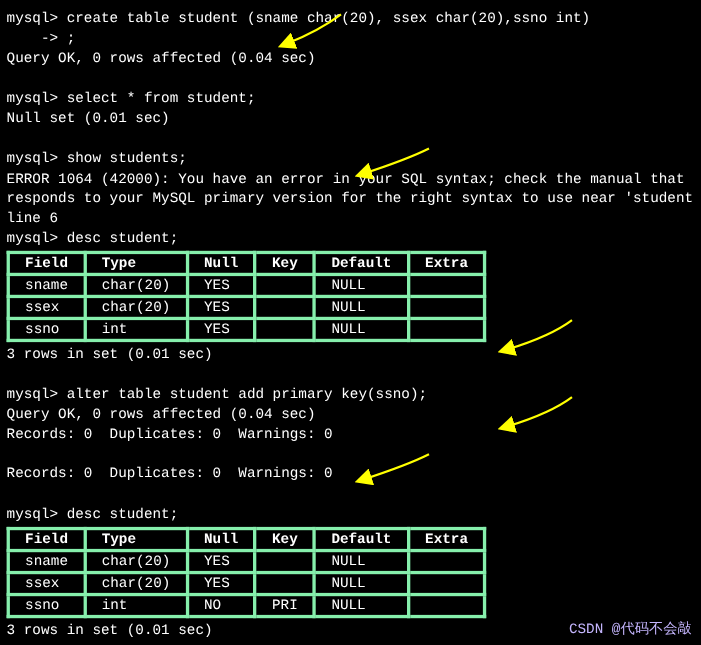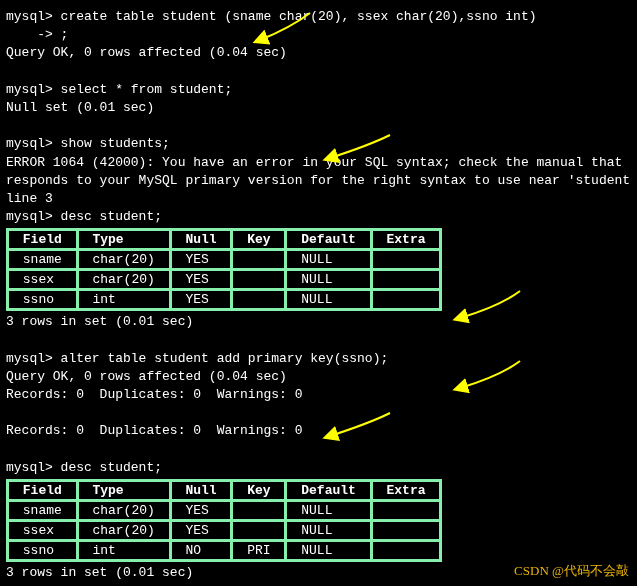--- a/index.html
+++ b/index.html
@@ -35,23 +35,23 @@
     }
     table.desc-table td, table.desc-table th {
       border: 3px solid #86efac;
       padding: 1px 6px;
       white-space: pre;
     }
     .watermark {
       position: absolute;
       bottom: 6px;
       right: 8px;
-      color: #eab308;
+      color: #c4b5fd;
       font-size: 13px;
-      font-family: Liberation Serif, serif;
+      font-family: Liberation Mono, monospace;
     }
     
     .arrow-overlay {
       position: absolute;
       pointer-events: none;
     }
   </style>
 </head>
 <body>
 
@@ -60,21 +60,21 @@
   <div class="line">mysql&gt; create table student (sname char(20), ssex char(20),ssno int)</div>
   <div class="line">    -&gt; ;</div>
   <div class="line">Query OK, 0 rows affected (0.04 sec)</div>
   <div class="line">&nbsp;</div>
   <div class="line">mysql&gt; select * from student;</div>
   <div class="line">Null set (0.01 sec)</div>
   <div class="line">&nbsp;</div>
   <div class="line">mysql&gt; show students;</div>
   <div class="line">ERROR 1064 (42000): You have an error in your SQL syntax; check the manual that</div>
   <div class="line">responds to your MySQL primary version for the right syntax to use near 'student</div>
-  <div class="line">line 3</div>
+  <div class="line">line 6</div>
   <div class="line">mysql&gt; desc student;</div>
 
   <table class="desc-table">
     <tbody>
         <tr>
       <th> Field </th>
       <th> Type     </th>
       <th> Null </th>
       <th> Key </th>
       <th> Default </th>

